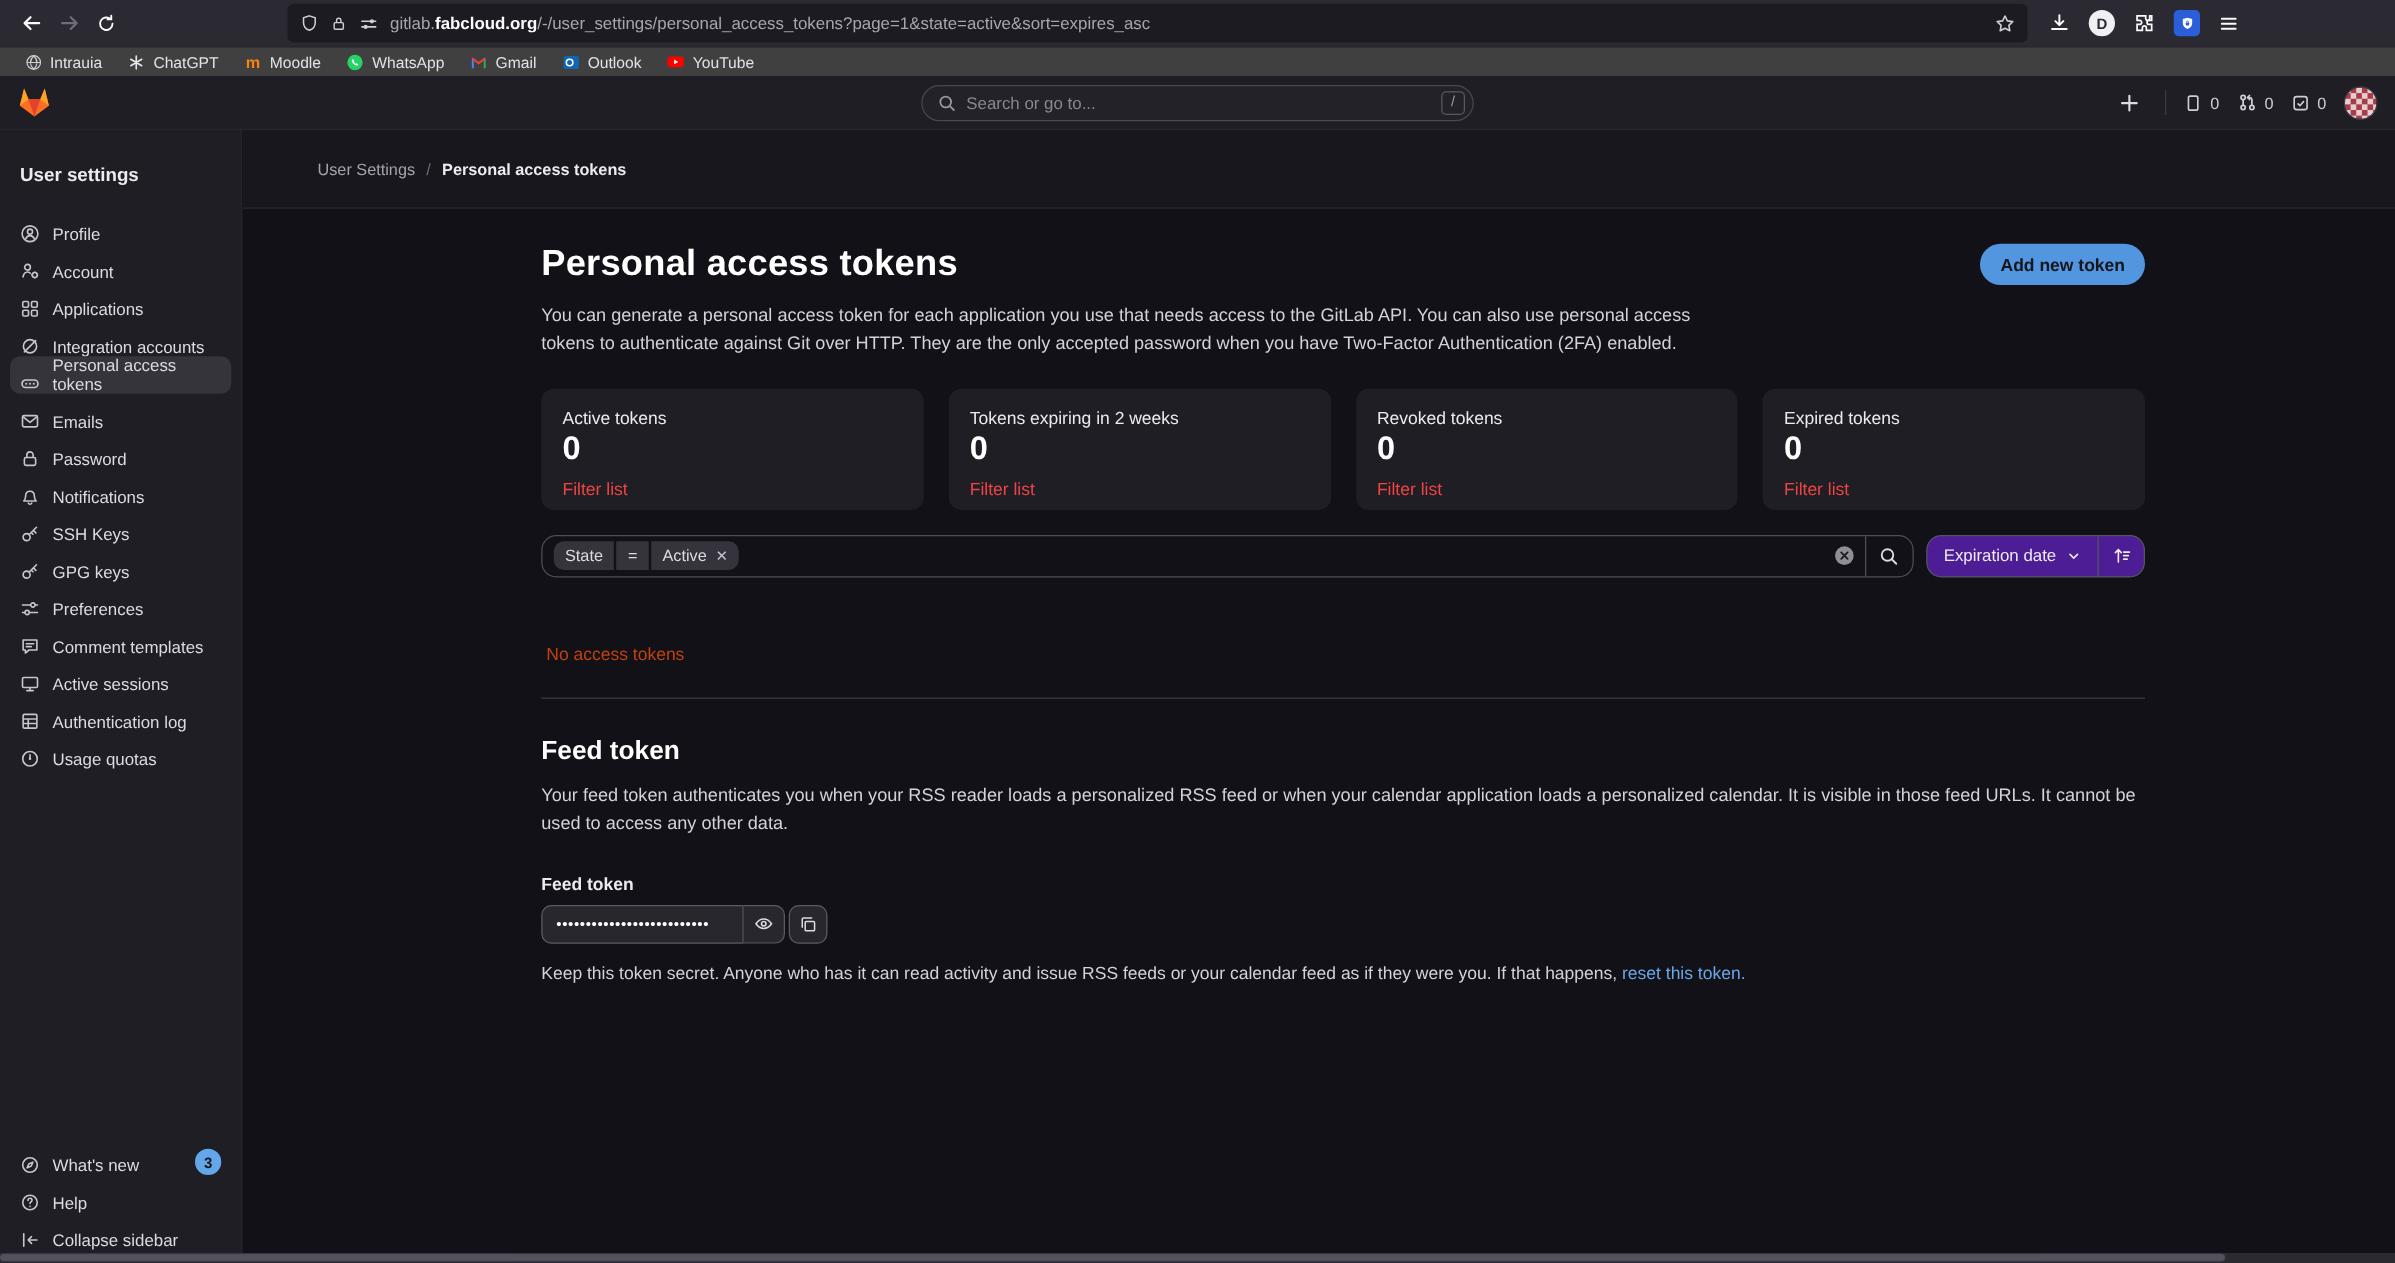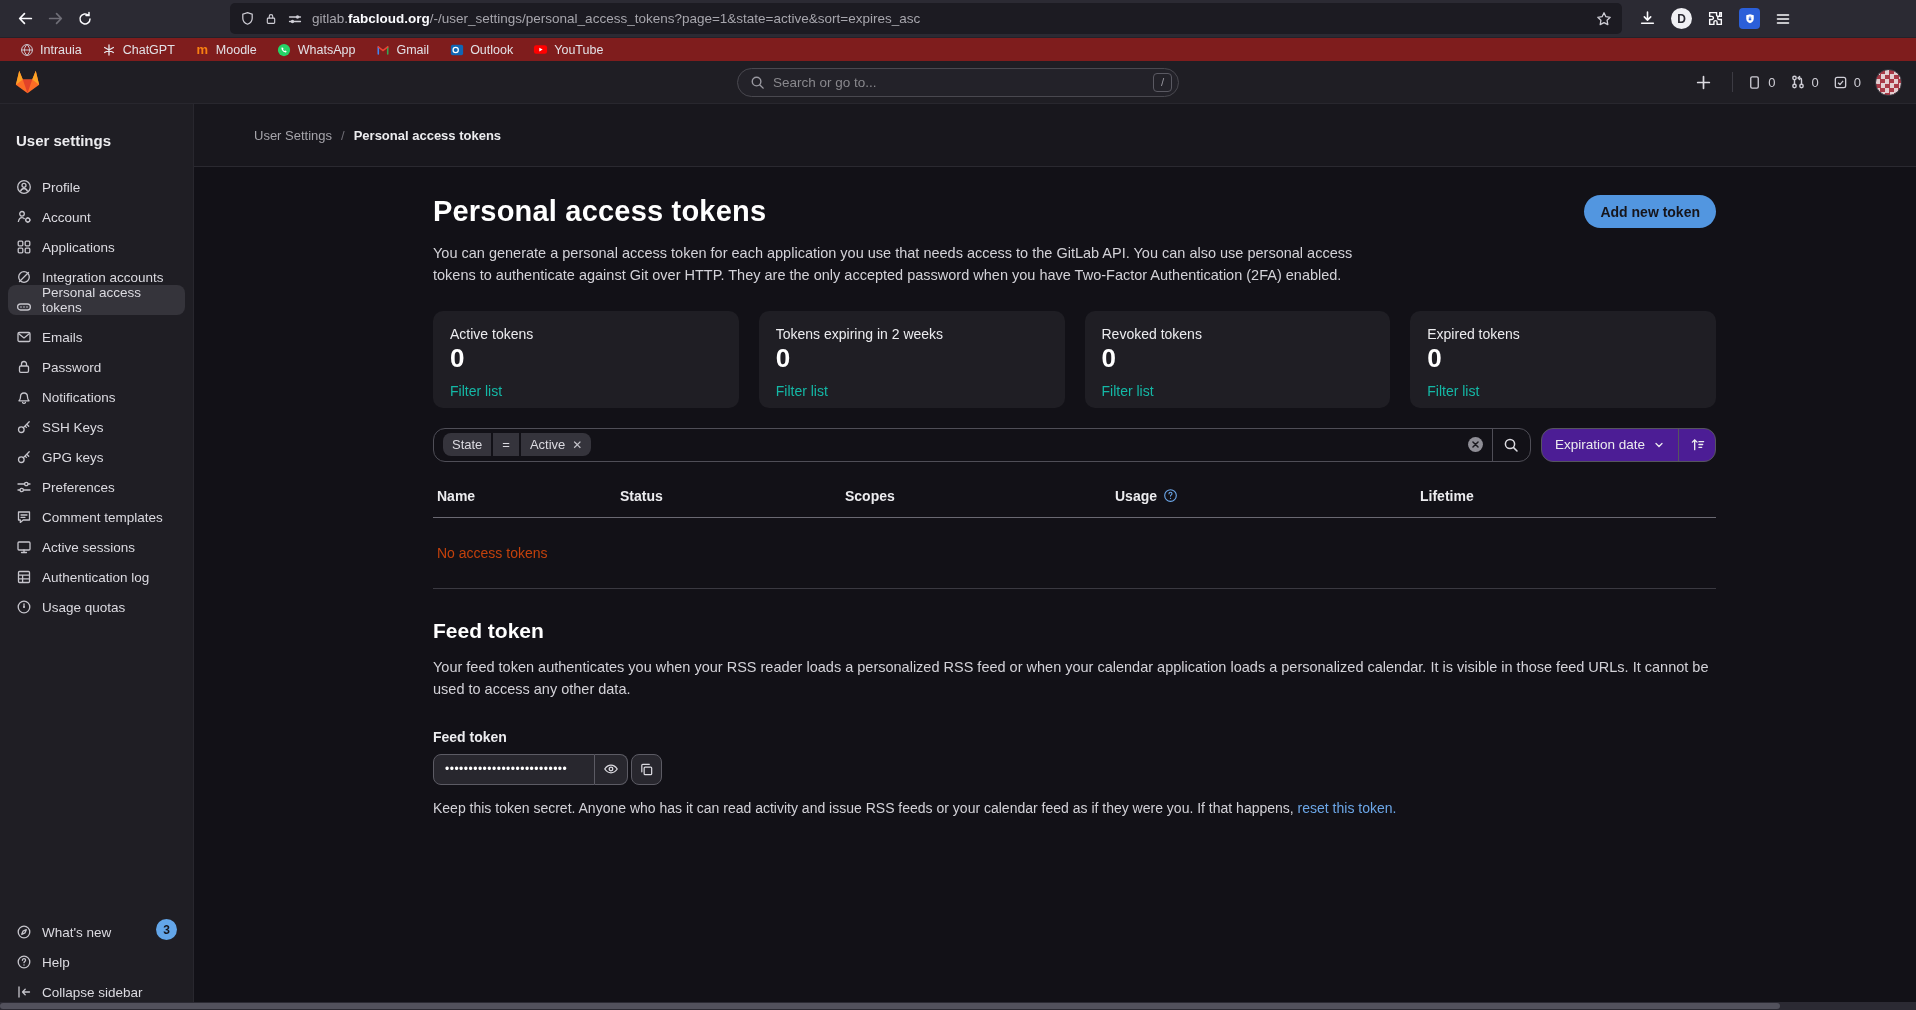--- a/index.html
+++ b/index.html
@@ -18,21 +18,21 @@
     margin-left:130px; width:1392px; height:31px; background:#1c1b22; border-radius:5px;
     display:flex; align-items:center; padding:0 10px; gap:9px; color:#b8b7be;
   }
   .bx-url-text { font-size:13.5px; color:#a7a6ad; white-space:nowrap; overflow:hidden; flex:1; }
   .bx-url-text b { color:#fbfbfe; font-weight:700; }
   .bx-right { display:flex; align-items:center; gap:15px; margin-left:17px; color:#fbfbfe; }
   .ext-d { width:21px; height:21px; border-radius:50%; background:#f0f0f4; color:#2b2a33; font-weight:700;
            font-size:12px; display:flex; align-items:center; justify-content:center; }
   .ext-shield { width:21px; height:21px; border-radius:4px; background:#2b5fd9; display:flex; align-items:center; justify-content:center; }
 
-  .bx-bookmarks { height:24px; background:#7f1d1d; display:flex; align-items:center; padding:0 12px; gap:6px; border-top:1px solid #23222a; }
+  .bx-bookmarks { height:24px; background:#404040; display:flex; align-items:center; padding:0 12px; gap:6px; border-top:1px solid #23222a; }
   .bm { display:flex; align-items:center; gap:6px; padding:2px 7px; border-radius:4px; font-size:12.5px; color:#e2e1e6; }
   .bm-ico { width:15px; height:15px; display:flex; align-items:center; justify-content:center; }
 
   
   .gl-header { height:43px; background:#1f1e24; display:flex; align-items:center; padding:15px 14px; border-bottom:1px solid #28272e; }
   .gl-header-side { flex:1; display:flex; align-items:center; }
   .gl-header-side.right { justify-content:flex-end; gap:14px; }
   .gl-search {
     width:442px; height:29px; border:1px solid #49484f; background:#232229; border-radius:15px;
     display:flex; align-items:center; padding:0 6px 0 12px; gap:8px; color:#89888d;
@@ -72,21 +72,21 @@
   .title-row { display:flex; align-items:flex-start; justify-content:space-between; }
   .page-title { font-size:29px; font-weight:700; color:#fff; letter-spacing:.2px; }
   .btn-confirm { background:#5296e0; color:#16151a; font-weight:600; font-size:14px; border:none;
                  height:33px; padding:0 16px; border-radius:17px; font-family:inherit; }
   .intro { margin-top:14px; max-width:965px; font-size:14.5px; line-height:1.55; color:#d3d2d8; }
 
   .stats-row { display:flex; gap:20px; margin-top:24px; }
   .stat-card { flex:1; background:#1f1e24; border-radius:10px; padding:15px 17px; height:97px; }
   .stat-label { font-size:14px; color:#ececef; }
   .stat-value { font-size:26px; font-weight:700; color:#fff; margin-top:2px; line-height:1.1; }
-  .stat-link { display:inline-block; margin-top:10px; font-size:14px; color:#14b8a6; text-decoration:none; }
+  .stat-link { display:inline-block; margin-top:10px; font-size:14px; color:#ef4444; text-decoration:none; }
 
   .filter-row { display:flex; gap:10px; margin-top:20px; height:34px; }
   .filter-box { flex:1; display:flex; align-items:center; border:1px solid #4f4e57; background:#121117; border-radius:12px; padding-left:9px; overflow:hidden; }
   .chip { display:flex; gap:2px; align-items:center; }
   .chip-seg { background:#35343c; color:#dcdbe1; font-size:13px; padding:4px 9px; display:flex; align-items:center; gap:7px; }
   .chip-seg:first-child { border-radius:8px 0 0 8px; }
   .chip-seg:last-child { border-radius:0 8px 8px 0; }
   .chip-x { color:#c6c5cc; font-size:12px; }
   .filter-clear { margin-left:auto; width:32px; display:flex; align-items:center; justify-content:center; }
   .filter-search { width:38px; align-self:stretch; border-left:1px solid #4f4e57; display:flex; align-items:center; justify-content:center; color:#dcdbe1; }
@@ -558,34 +558,20 @@
           </span>
           <span class="sort-dir-btn">
             <svg width="15" height="15" viewBox="0 0 16 16" fill="none" stroke="currentColor" stroke-width="1.4" stroke-linecap="round">
                 <path d="M5 13.5V3M2.5 5.5 5 3l2.5 2.5M9.5 11h3M9.5 8h4M9.5 5h5"></path>
               </svg>
           </span>
         </div>
       </div>
 
       <div class="tok-table">
-        <div class="tok-thead">
-          <span class="th">Name</span>
-          <span class="th">Status</span>
-          <span class="th">Scopes</span>
-          <span class="th">
-            <span>Usage</span>
-            <svg width="15" height="15" viewBox="0 0 16 16" fill="none" stroke="#6ca7e8" stroke-width="1.2">
-                <circle cx="8" cy="8" r="6.2"></circle>
-                <path d="M6.4 6.2c0-1 .7-1.7 1.6-1.7s1.6.6 1.6 1.5c0 1.3-1.6 1.4-1.6 2.6" stroke-linecap="round"></path>
-                <circle cx="8" cy="11" r=".7" fill="#6ca7e8" stroke="none"></circle>
-              </svg>
-          </span>
-          <span class="th">Lifetime</span>
-        </div>
         <div class="tok-empty">No access tokens</div>
       </div>
 
       <div class="feed-section">
         <h2 class="feed-heading">Feed token</h2>
         <p class="feed-desc">Your feed token authenticates you when your RSS reader loads a personalized RSS feed or when your calendar application loads a personalized calendar. It is visible in those feed URLs. It cannot be used to access any other data.</p>
         <div class="feed-label">Feed token</div>
         <div class="feed-group">
           <div class="feed-input">
               <span>••••••••••••••••••••••••••</span>

